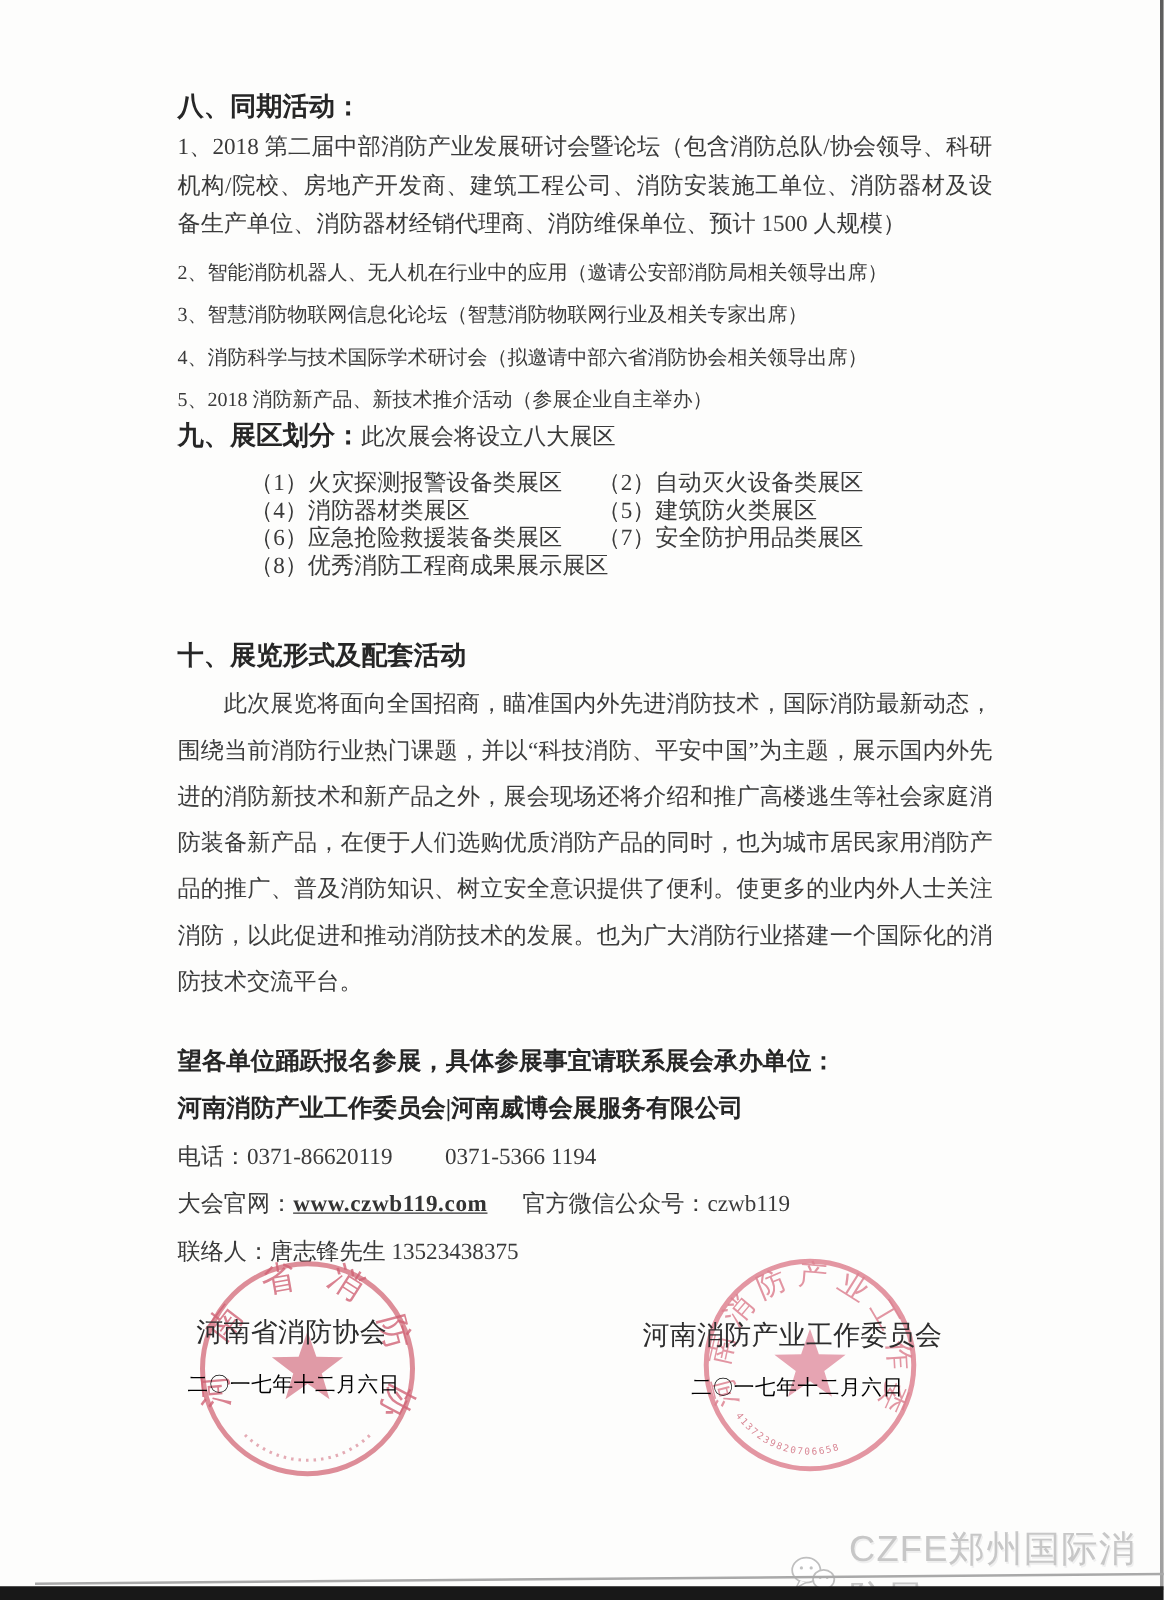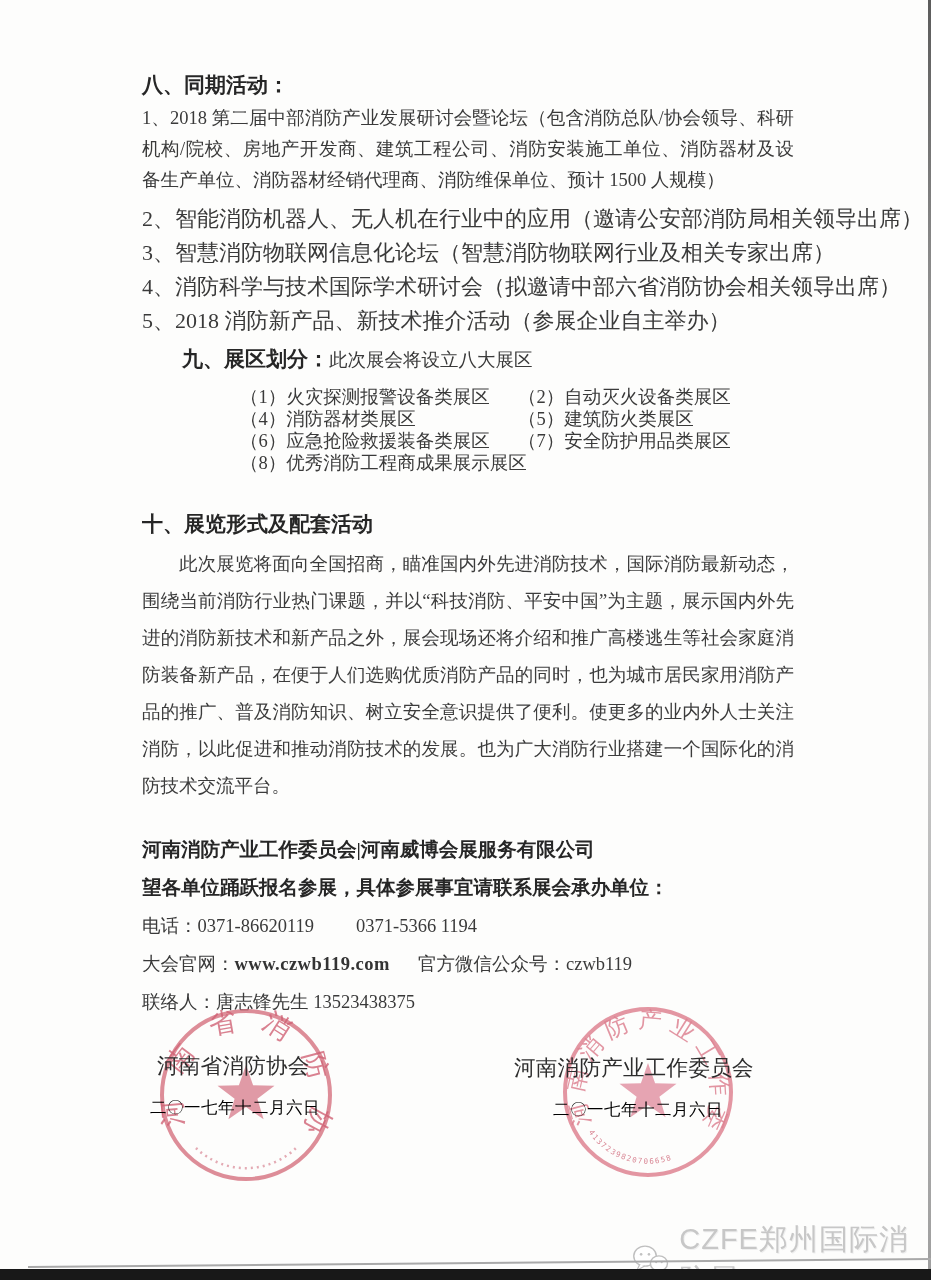--- a/index.html
+++ b/index.html
@@ -17,24 +17,24 @@
   section { position: absolute; left: 142px; width: 652px; }
   h2 { font-size: 21px; line-height: 24px; font-weight: bold; color: #262626; margin: 0; }
   .h-rest { font-weight: normal; font-size: 18.5px; color: #3a3a3a; }
 
   .sec8 { top: 73px; }
   .sec8 .item-multi {
     margin: 6px 0 0; font-size: 18.5px; line-height: 31px;
     text-align: justify; text-justify: inter-character;
   }
   .sec8 .item-single {
-    margin: 12px 0 0; font-size: 22px; line-height: 22px; white-space: nowrap;
+    margin: 12px 0 0; font-size: 16px; line-height: 22px; white-space: nowrap;
   }
 
-  .sec9 { top: 347px; margin-left: 40px; }
+  .sec9 { top: 336px; }
   .zones {
     margin: 14px 0 0 58px;
     display: grid; grid-template-columns: 278px auto;
     font-size: 18.5px; line-height: 22px;
   }
   .zone { white-space: nowrap; }
 
   .sec10 { top: 512px; }
   .sec10 .para {
     margin: 10px 0 0; font-size: 18.5px; line-height: 37px;
@@ -42,21 +42,21 @@
     color: #3c3c3c;
   }
 
   .contact { top: 838px; }
   .contact p { margin: 0; line-height: 24px; }
   .contact p + p { margin-top: 14px; }
   .c-bold { font-size: 19.5px; font-weight: bold; color: #262626; }
   .c-line { font-size: 18.5px; color: #3a3a3a; }
   .gap-md { margin-left: 42px; }
   .gap-sm { margin-left: 28px; }
-  .url { font-weight: bold; color: #333; letter-spacing: .5px; }
+  .url { text-decoration: underline; font-weight: bold; color: #333; letter-spacing: .5px; }
 
   
   .seal { position: absolute; filter: blur(.4px); }
   .seal-ring { fill: none; }
   .seal-left .seal-ring { stroke: #d4707e; stroke-width: 4; stroke-opacity: .8; }
   .seal-right .seal-ring { stroke: #e08b98; stroke-width: 4; stroke-opacity: .9; }
   .seal-star-left { fill: #cc5368; fill-opacity: .58; }
   .seal-star-right { fill: #d96e84; fill-opacity: .62; }
   .arc-text-left { fill: #cf6274; fill-opacity: .8; font-size: 27px; letter-spacing: 22px;
     font-family: "Liberation Serif", serif; }
@@ -122,22 +122,22 @@
       <div class="zone">（8）优秀消防工程商成果展示展区</div>
     </div>
   </section>
 
   <section class="sec10">
     <h2>十、展览形式及配套活动</h2>
     <p class="para">此次展览将面向全国招商，瞄准国内外先进消防技术，国际消防最新动态，围绕当前消防行业热门课题，并以“科技消防、平安中国”为主题，展示国内外先进的消防新技术和新产品之外，展会现场还将介绍和推广高楼逃生等社会家庭消防装备新产品，在便于人们选购优质消防产品的同时，也为城市居民家用消防产品的推广、普及消防知识、树立安全意识提供了便利。使更多的业内外人士关注消防，以此促进和推动消防技术的发展。也为广大消防行业搭建一个国际化的消防技术交流平台。</p>
   </section>
 
   <section class="contact">
+    <p class="c-bold">望各单位踊跃报名参展，具体参展事宜请联系展会承办单位：</p>
     <p class="c-bold">河南消防产业工作委员会|河南威博会展服务有限公司</p>
-    <p class="c-bold">望各单位踊跃报名参展，具体参展事宜请联系展会承办单位：</p>
     <p class="c-line"><span>电话：</span><span>0371-86620119</span><span class="gap-md">0371-5366 1194</span></p>
     <p class="c-line"><span>大会官网：</span><span class="url">www.czwb119.com</span><span class="gap-sm">官方微信公众号：</span><span>czwb119</span></p>
     <p class="c-line"><span>联络人：</span><span>唐志锋先生 13523438375</span></p>
   </section>
 
   <svg class="seal seal-left" style="left:148px; top:996px;" width="196" height="200" viewBox="0 0 196 200">
     <defs>
       <path id="arcL" d="M 40.8,132 A 66,66 0 1 1 155.2,132"></path>
       <path id="arcLb" d="M 37,137 A 72,72 0 0 0 159,137"></path>
     </defs>

